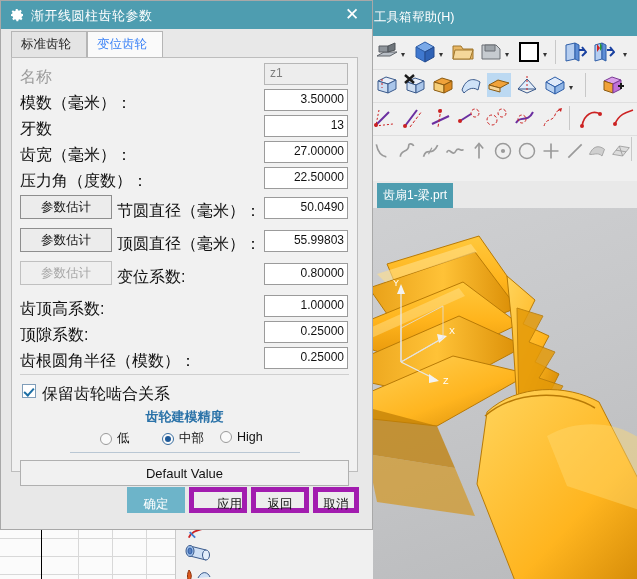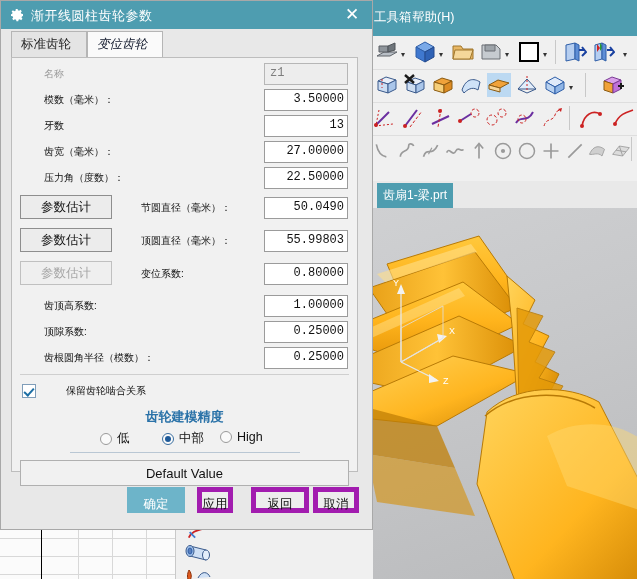--- a/index.html
+++ b/index.html
@@ -46,30 +46,30 @@
   #gear-dialog{position:absolute;left:0;top:0;width:373px;height:530px;background:#e8e8e8;
                border:1px solid #a8a8a8;box-sizing:border-box;}
   .dlg-title{position:absolute;left:0;top:0;width:371px;height:28px;background:#4e9db0;color:#fff;}
   .dlg-title .gear-ic{position:absolute;left:8px;top:6px;width:16px;height:16px;}
   .dlg-title .ttxt{position:absolute;left:30px;top:6px;font-size:13px;letter-spacing:.5px;}
   .dlg-title .xbtn{position:absolute;right:10px;top:4px;width:20px;height:20px;color:#fff;font-size:17px;
                    line-height:20px;text-align:center;}
   .tabs{position:absolute;left:10px;top:30px;height:26px;}
   .tab{position:absolute;top:0;height:26px;box-sizing:border-box;border:1px solid #b5b5b5;
        border-bottom:none;padding:0 9px;line-height:25px;font-size:12.5px;color:#222;background:#e4e4e4;}
-  .tab.active{background:#fafafa;color:#0f172a;z-index:3;font-style:italic;}
+  .tab.active{background:#fafafa;color:#3b82f6;z-index:3;}
   .panel{position:absolute;left:10px;top:56px;width:347px;height:415px;background:#f1f1f1;
          border:1px solid #bdbdbd;box-sizing:border-box;}
   .row{position:absolute;left:0;width:345px;height:26px;}
-  .lbl{position:absolute;left:8px;top:5px;font-size:10px;color:#111;white-space:nowrap;margin-left:24px;}
+  .lbl{position:absolute;left:8px;top:5px;font-size:16px;color:#111;white-space:nowrap;}
   .lbl.dim{color:#9a9a9a;}
   .lbl.ind{left:72px;}
   .fld{position:absolute;right:9px;top:1px;width:84px;height:22px;box-sizing:border-box;
        background:#fff;border:1px solid #9b9b9b;overflow:hidden;}
-  .fld .v{position:absolute;right:3px;top:2px;font-family:Liberation Mono, monospace;
+  .fld .v{position:absolute;right:3px;top:2px;font-family:Liberation Sans, sans-serif;
           font-size:12px;white-space:nowrap;color:#111;}
   .fld.readonly{background:#ededed;border:1px solid #b6b6b6;}
   .fld.readonly .v{left:5px;right:auto;color:#7d7d7d;}
   .estbtn{position:absolute;left:8px;top:0;width:92px;height:24px;box-sizing:border-box;
           background:#ececec;border:1px solid #8e8e8e;text-align:center;line-height:23px;font-size:12.5px;color:#111;}
   .estbtn.disabled{color:#a6a6a6;border-color:#c0c0c0;background:#efefef;}
   .hr{position:absolute;left:8px;width:329px;height:1px;background:#cfcfcf;}
   .chk{position:absolute;left:10px;width:14px;height:14px;box-sizing:border-box;background:#fff;border:1px solid #7f9db9;}
   .chk:after{content:"";position:absolute;left:3px;top:1px;width:4px;height:8px;border:solid #1c6ea4;
              border-width:0 2px 2px 0;transform:rotate(42deg);}
@@ -492,17 +492,17 @@
         <span>High</span>
       </span>
     </div>
     <div class="accbox" style="top:394px;"></div>
 
     <div class="defbtn" style="top:402px;">Default Value</div>
   </div>
 
   <div class="dlgbtns">
     <div class="dbtn primary" style="left:126px;width:58px;">确定</div>
-    <div class="dbtn" style="left:196px;width:36px;">应用</div>
+    <div class="dbtn" style="left:188px;width:58px;text-align:right;">应用</div>
     <div class="dbtn" style="left:250px;width:58px;">返回</div>
     <div class="dbtn" style="left:312px;width:46px;">取消</div>
   </div>
 </div>
 
 </body></html>

